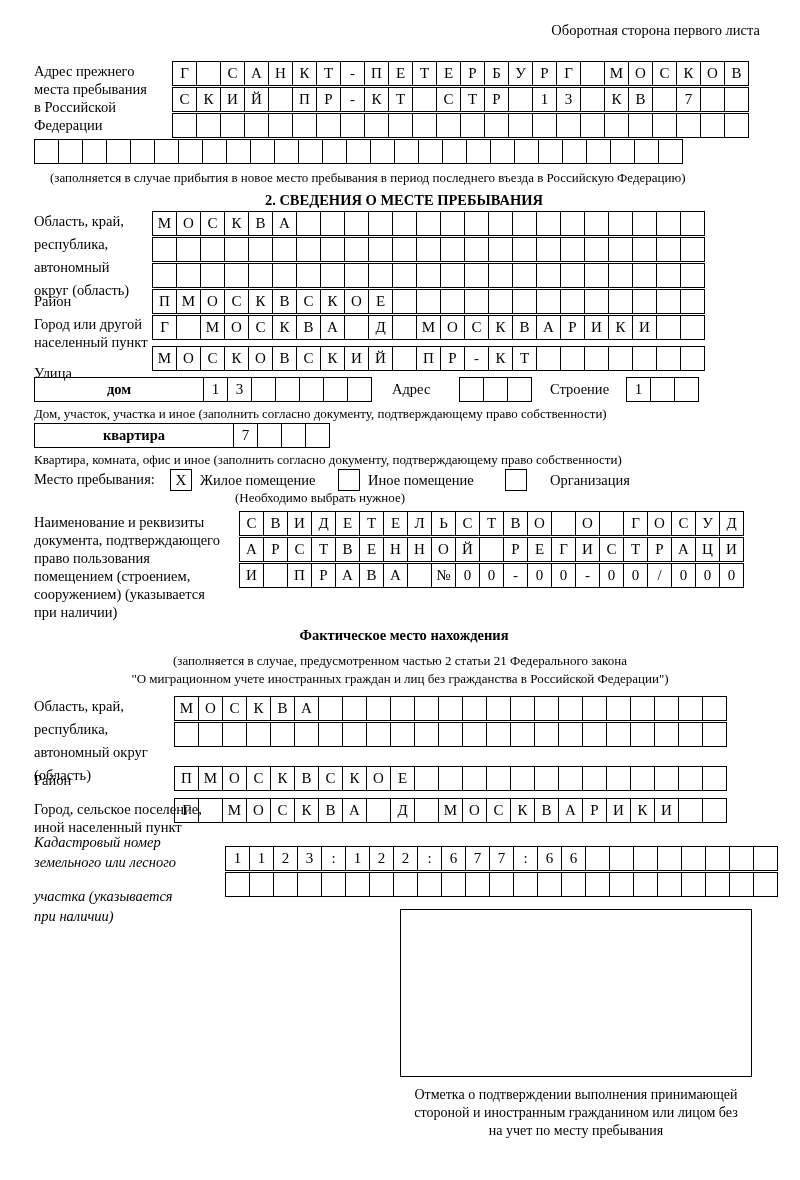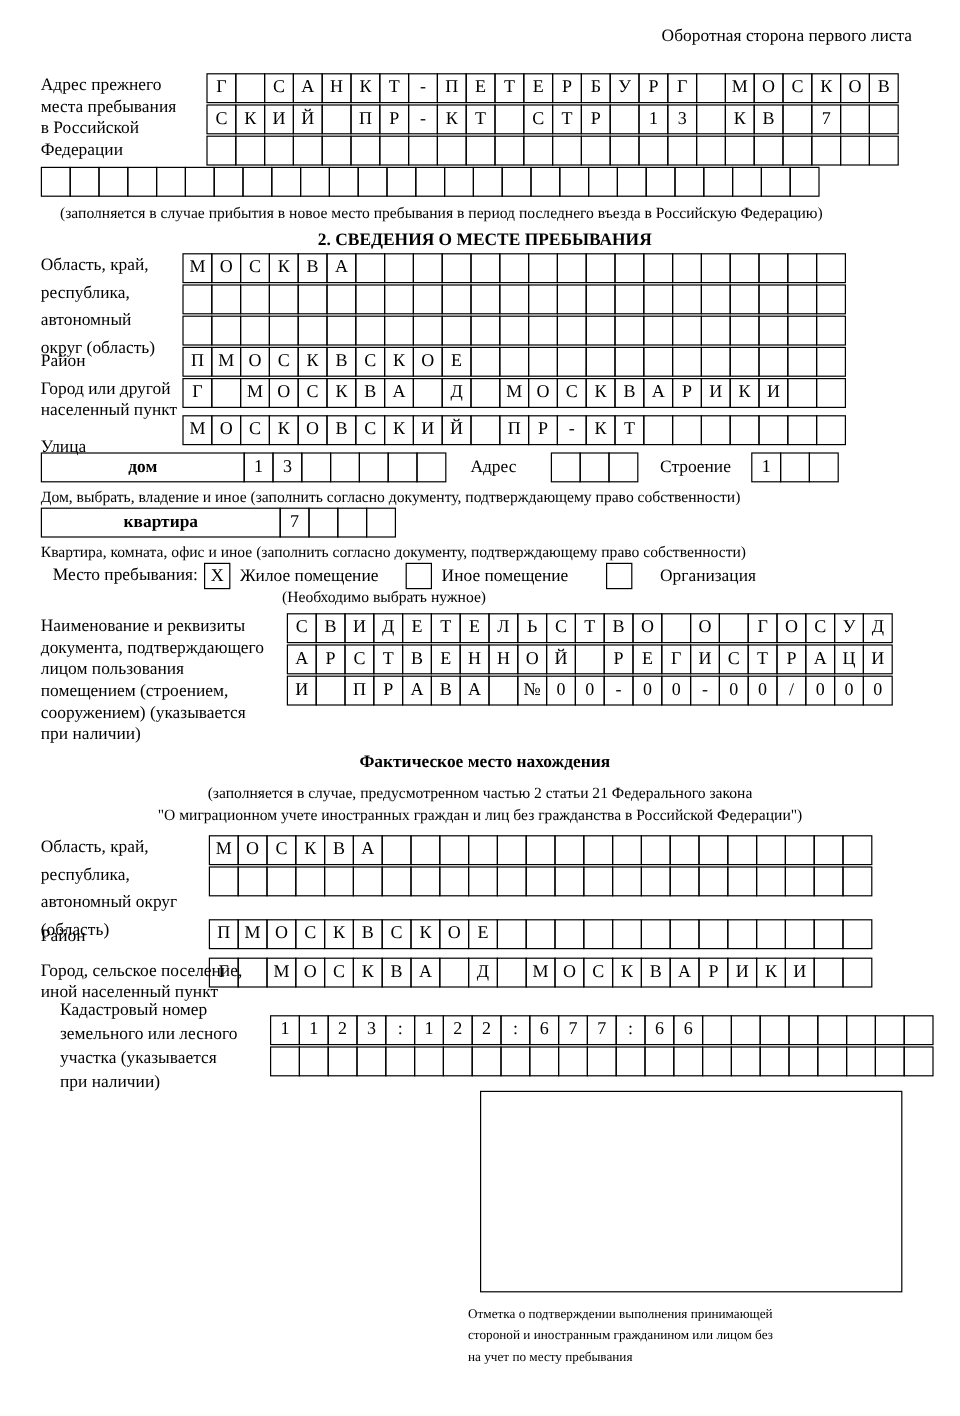--- a/index.html
+++ b/index.html
@@ -23,21 +23,21 @@
     display:flex;align-items:center;justify-content:center;
     font-size:15px;font-family:"Liberation Serif", serif;
   }
   .labelblock{position:absolute;font-size:14.5px;line-height:18px;}
   .boxline{position:absolute;border:1px solid #000;box-sizing:border-box;}
   .wide{display:flex;align-items:center;justify-content:center;font-size:14.5px;font-weight:bold;}
   .note{position:absolute;font-size:13px;}
   .sect-title{position:absolute;width:100%;text-align:center;font-weight:bold;font-size:14.5px;}
   .chk{width:22px;height:22px;border:1px solid #000;display:inline-flex;align-items:center;justify-content:center;font-size:15px;box-sizing:border-box;}
   .bigbox{position:absolute;border:1px solid #000;box-sizing:border-box;}
-  .footnote{position:absolute;text-align:left;font-size:11px;line-height:18px;}
+  .footnote{position:absolute;text-align:center;font-size:14px;line-height:18px;}
 </style>
 </head>
 <body>
 
 <div class="page">
 
   <div class="hdr-right">Оборотная сторона первого листа</div>
 
   <div class="labelblock" style="left:34px;top:62px;">
     <div>Адрес прежнего</div>
@@ -365,46 +365,46 @@
       </div>
   </div>
   <div class="labelblock" style="left:550px;top:380px;">Строение</div>
   <div class="row" style="left:626px;top:377px;">
     <div class="cells">
         <div class="cell">1</div>
         <div class="cell"></div>
         <div class="cell"></div>
       </div>
   </div>
-  <div class="note" style="left:34px;top:406px;">Дом, выбрать, владение и иное (заполнить согласно документу, подтверждающему право собственности)</div>
+  <div class="note" style="left:34px;top:406px;">Дом, участок, участка и иное (заполнить согласно документу, подтверждающему право собственности)</div>
 
   <div class="boxline wide" style="left:34px;top:423px;width:200px;height:25px;">квартира</div>
   <div class="row" style="left:233px;top:423px;">
     <div class="cells">
         <div class="cell">7</div>
         <div class="cell"></div>
         <div class="cell"></div>
         <div class="cell"></div>
       </div>
   </div>
   <div class="note" style="left:34px;top:452px;">Квартира, комната, офис и иное (заполнить согласно документу, подтверждающему право собственности)</div>
 
-  <div class="labelblock" style="left:44px;top:470px;">Место пребывания:</div>
+  <div class="labelblock" style="left:34px;top:470px;">Место пребывания:</div>
   <div class="chk" style="position:absolute;left:170px;top:469px;">X</div>
   <div class="labelblock" style="left:200px;top:471px;">Жилое помещение</div>
   <div class="chk" style="position:absolute;left:338px;top:469px;"></div>
   <div class="labelblock" style="left:368px;top:471px;">Иное помещение</div>
   <div class="chk" style="position:absolute;left:505px;top:469px;"></div>
   <div class="labelblock" style="left:550px;top:471px;">Организация</div>
   <div class="note" style="left:235px;top:490px;">(Необходимо выбрать нужное)</div>
 
   <div class="labelblock" style="left:34px;top:513px;">
     <div>Наименование и реквизиты</div>
     <div>документа, подтверждающего</div>
-    <div>лицом пользования</div>
+    <div>право пользования</div>
     <div>помещением (строением,</div>
     <div>сооружением) (указывается</div>
     <div>при наличии)</div>
   </div>
   <div class="row" style="left:239px;top:511px;">
     <div class="cells">
         <div class="cell">С</div>
         <div class="cell">В</div>
         <div class="cell">И</div>
         <div class="cell">Д</div>
@@ -597,24 +597,24 @@
         <div class="cell">А</div>
         <div class="cell">Р</div>
         <div class="cell">И</div>
         <div class="cell">К</div>
         <div class="cell">И</div>
         <div class="cell"></div>
         <div class="cell"></div>
       </div>
   </div>
 
-  <div class="labelblock" style="left:50px;top:833px;">
+  <div class="labelblock" style="left:34px;top:833px;font-style:italic;">
     <div>Кадастровый номер</div>
     <div style="margin-top:2px;">земельного или лесного</div>
-    <div style="margin-top:2px;">участка (указывается</div>
+    <div style="margin-top:16px;">участка (указывается</div>
     <div style="margin-top:2px;">при наличии)</div>
   </div>
   <div class="row" style="left:225px;top:846px;">
     <div class="cells">
         <div class="cell">1</div>
         <div class="cell">1</div>
         <div class="cell">2</div>
         <div class="cell">3</div>
         <div class="cell">:</div>
         <div class="cell">1</div>

